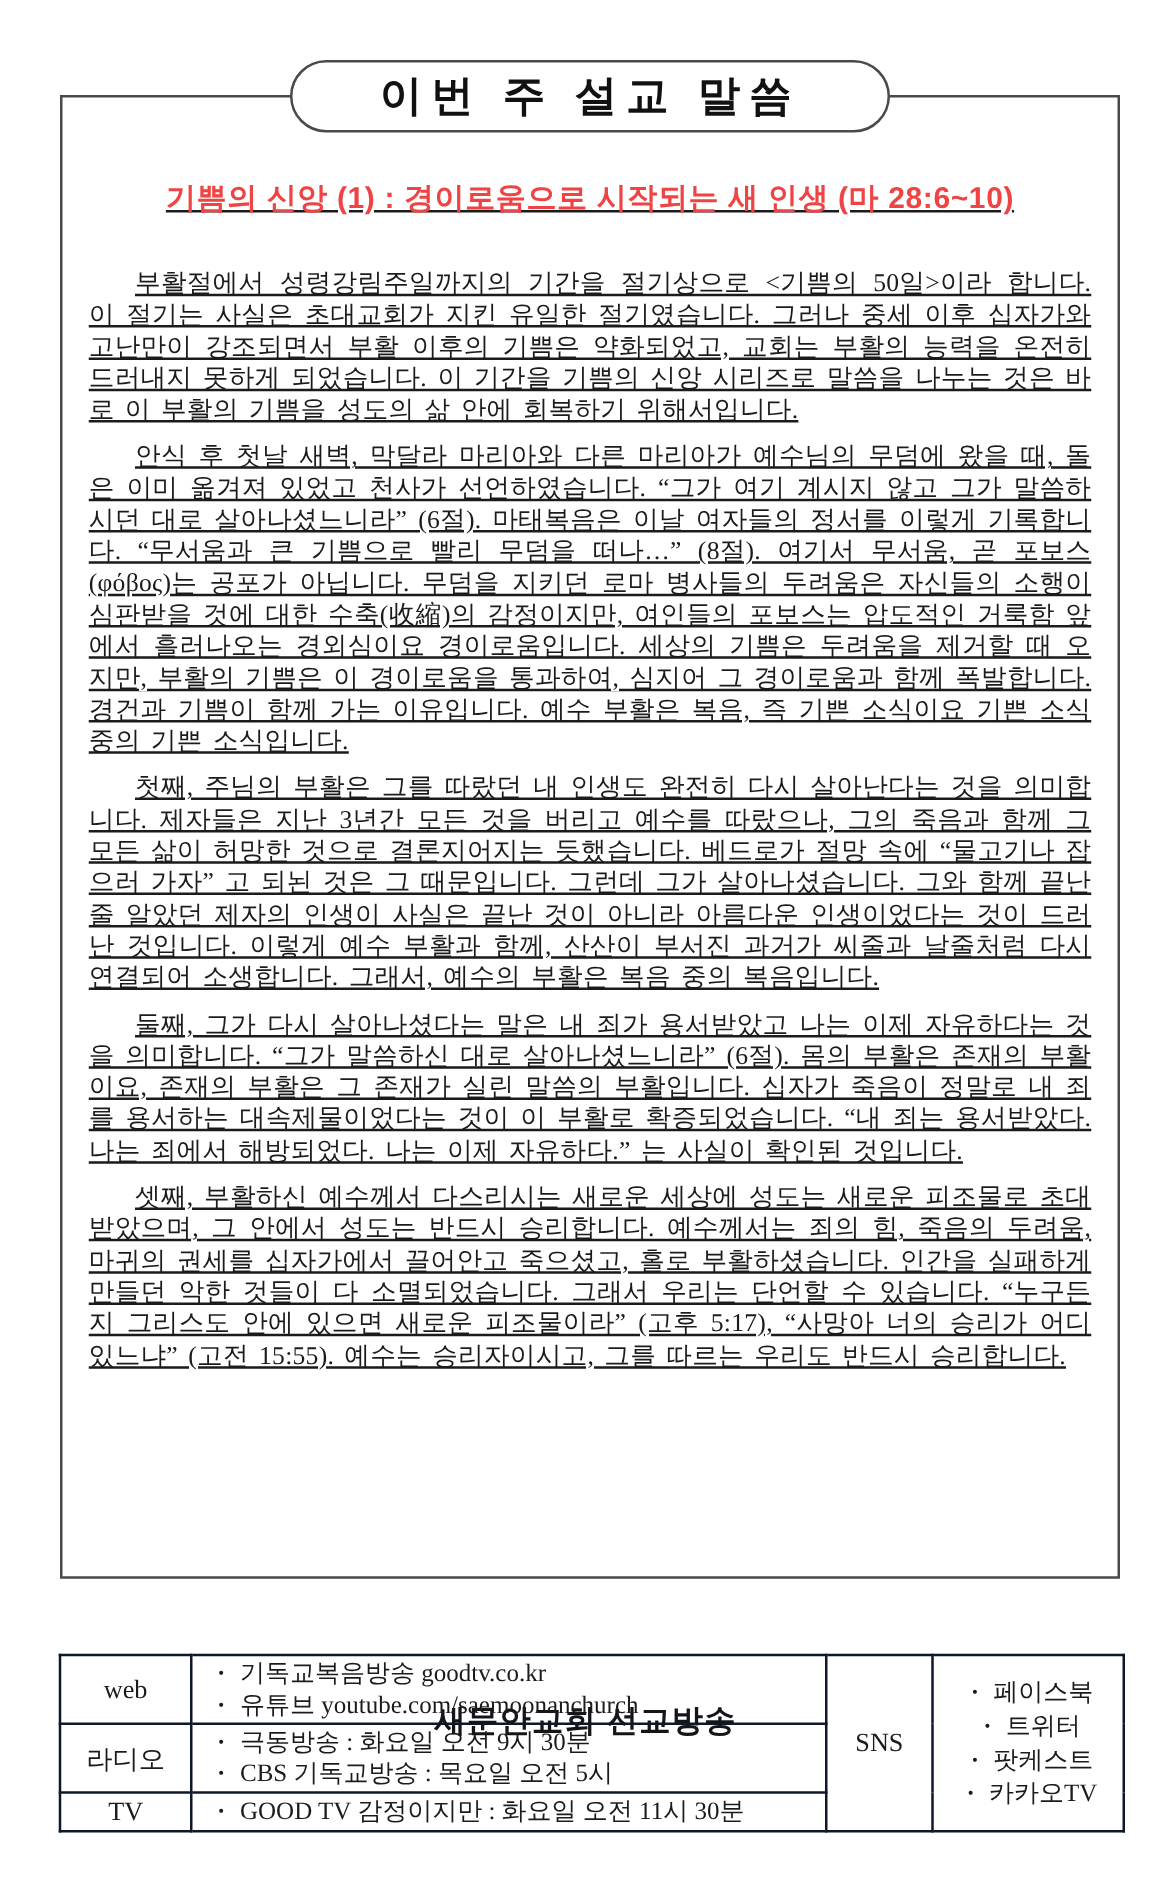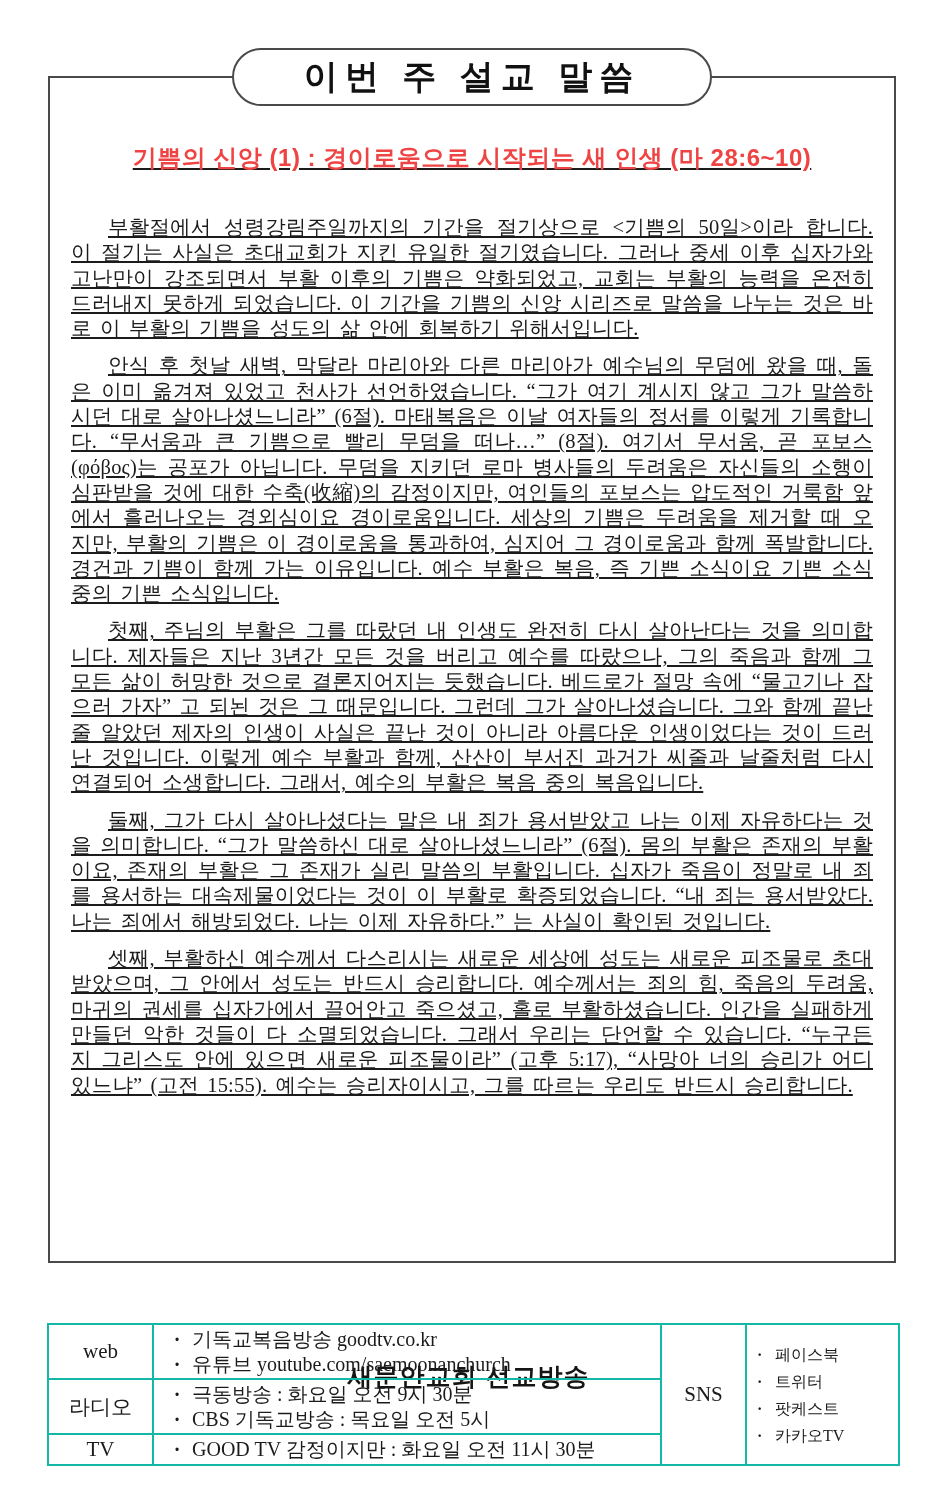--- a/index.html
+++ b/index.html
@@ -91,21 +91,21 @@
 
   table.broadcast-table {
     position: absolute;
     left: 47px;
     top: 1323px;
     width: 851px;
     border-collapse: collapse;
     table-layout: fixed;
   }
   .broadcast-table td {
-    border: 2px solid #14b8a6;
+    border: 2px solid #0f172a;
     vertical-align: middle;
     box-sizing: border-box;
   }
   .col-label  { width: 105px; }
   .col-items  { width: 508px; }
   .col-sns    { width: 85px;  }
   .col-snslist{ width: 153px; }
 
   .label-cell {
     text-align: center;
@@ -126,22 +126,23 @@
   .bullet-item::before {
     content: "\00B7";
     display: inline-block;
     width: 30px;
     text-align: center;
     font-weight: bold;
   }
 
   .sns-items-cell {
     padding: 4px 4px 4px 6px;
-    font-size: 16px;
+    font-size: 20px;
     line-height: 27px;
+    text-align: center;
   }
   .sns-items-cell .bullet-item::before {
     width: 18px;
     text-align: left;
     padding-left: 4px;
   }
 </style>
 </head>
 <body>
 

